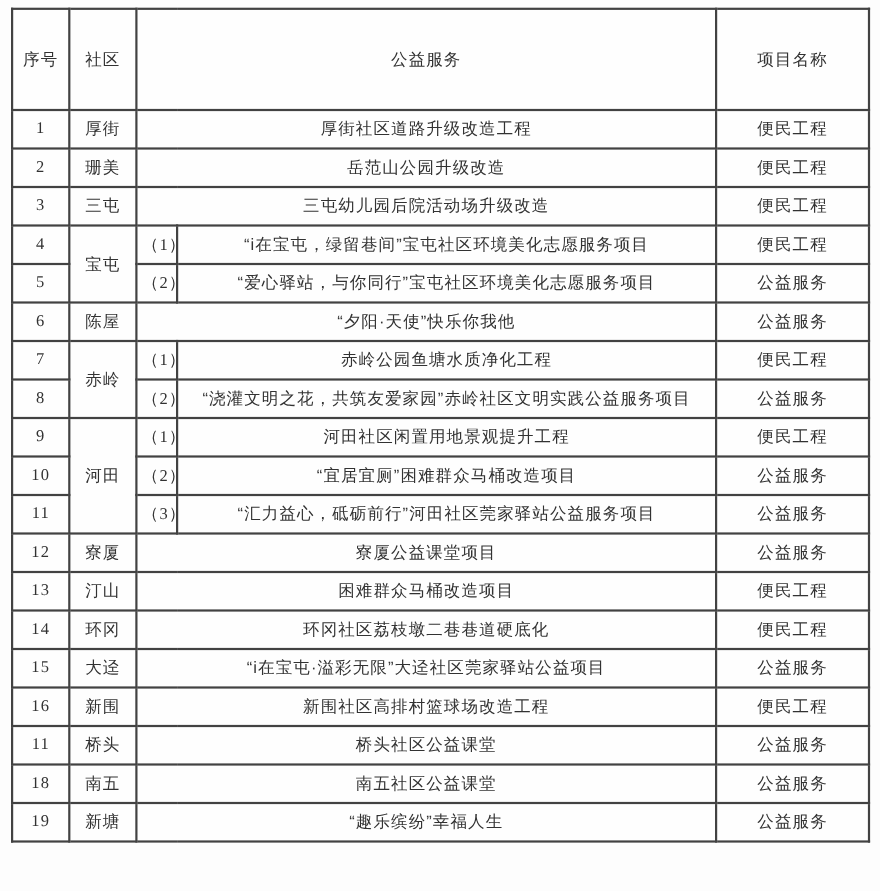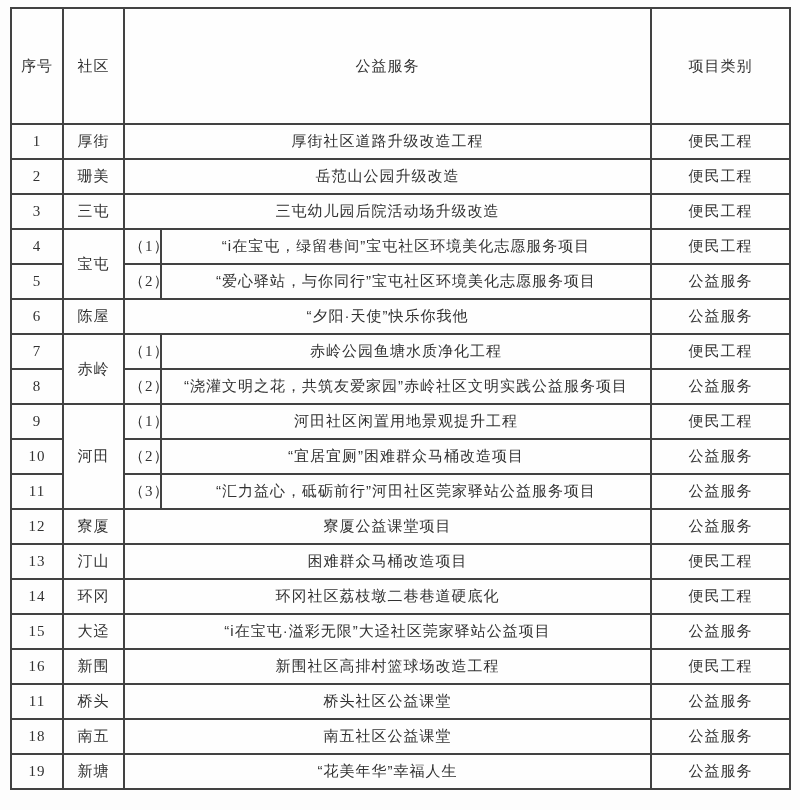--- a/index.html
+++ b/index.html
@@ -31,21 +31,21 @@
     text-align: center;
     vertical-align: middle;
     padding: 0 4px;
     font-size: 15px;
     font-weight: normal;
     letter-spacing: 1px;
     overflow: hidden;
     white-space: nowrap;
   }
   table.projects thead tr {
-    height: 116px;
+    height: 92px;
   }
   table.projects tbody tr {
     height: 35px;
   }
   td.num {
     font-family: "Liberation Serif", serif;
     letter-spacing: 0;
     font-size: 14px;
   }
 </style>
@@ -59,21 +59,21 @@
       <col style="width:61px">
       <col style="width:37px">
       <col style="width:490px">
       <col style="width:139px">
     </colgroup>
     <thead>
       <tr>
         <th>序号</th>
         <th>社区</th>
         <th colspan="2">公益服务</th>
-        <th>项目类别</th>
+        <th>项目名称</th>
       </tr>
     </thead>
     <tbody>
         <tr>
           <td class="num">1</td>
           <td>厚街</td>
           <td colspan="2">厚街社区道路升级改造工程</td>
           <td>便民工程</td>
         </tr>
         <tr>
@@ -177,18 +177,18 @@
         </tr>
         <tr>
           <td class="num">18</td>
           <td>南五</td>
           <td colspan="2">南五社区公益课堂</td>
           <td>公益服务</td>
         </tr>
         <tr>
           <td class="num">19</td>
           <td>新塘</td>
-          <td colspan="2">“花美年华”幸福人生</td>
+          <td colspan="2">“趣乐缤纷”幸福人生</td>
           <td>公益服务</td>
         </tr>
       </tbody>
   </table>
 </div>
 
 </body></html>

